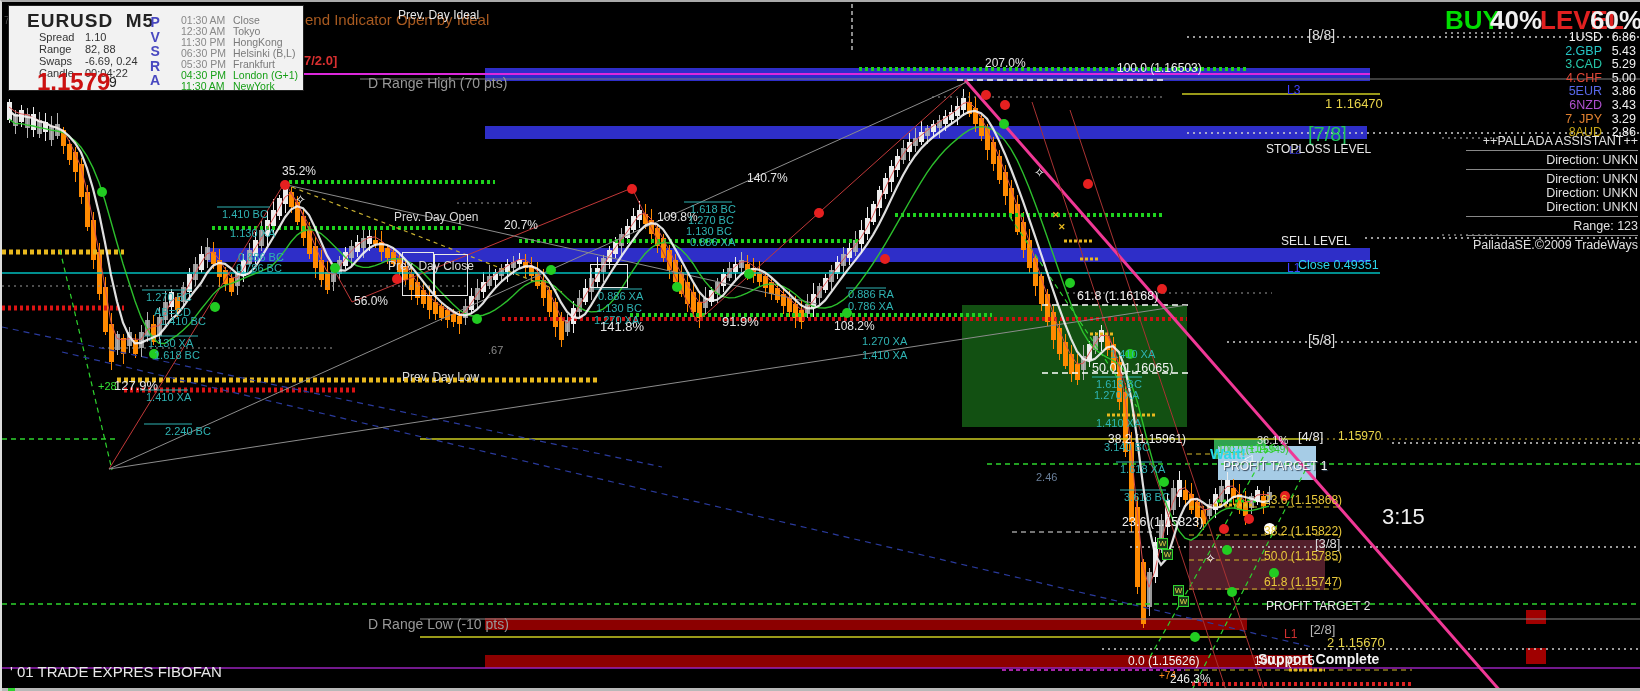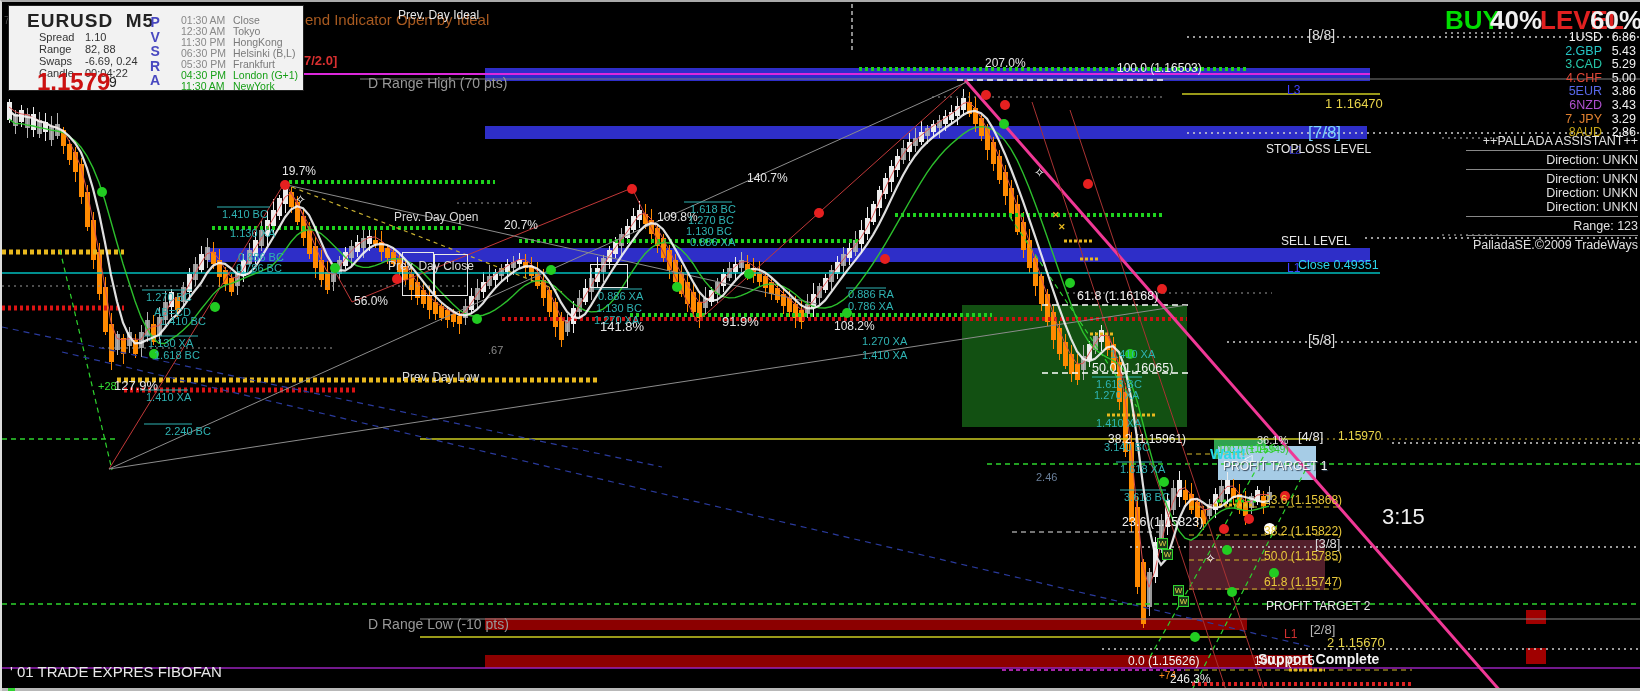--- a/index.html
+++ b/index.html
@@ -1044,24 +1044,24 @@
   <div id="labels">
       <div class="lbl" style="color: rgb(168, 90, 32); font-size: 15px; top: 10px; left: 303px;">end Indicator Open by Ideal</div>
       <div class="lbl" style="color: rgb(232, 232, 232); font-size: 12px; top: 7px; left: 396px;">Prev. Day Ideal</div>
       <div class="lbl" style="color: rgb(216, 48, 48); font-size: 13px; top: 52px; left: 302px; font-weight: bold;">7/2.0]</div>
       <div class="lbl" style="color: rgb(152, 152, 152); font-size: 14px; top: 74px; left: 366px;">D Range High (70 pts)</div>
       <div class="lbl" style="color: rgb(230, 230, 230); font-size: 12px; top: 55px; left: 983px;">207.0%</div>
       <div class="lbl" style="color: rgb(240, 240, 240); font-size: 12px; top: 60px; left: 1115px;">100.0 (1.16503)</div>
       <div class="lbl" style="color: rgb(216, 216, 216); font-size: 14px; top: 26px; left: 1306px;">[8/8]</div>
       <div class="lbl" style="color: rgb(64, 64, 255); font-size: 12px; top: 82px; left: 1285px;">L3</div>
       <div class="lbl" style="color: rgb(232, 212, 74); font-size: 13px; top: 95px; left: 1323px;">1 1.16470</div>
-      <div class="lbl" style="color: #7dd3fc; font-size: 17px; top: 122px; left: 1306px;">[7/8]</div>
+      <div class="lbl" style="color: #22c55e; font-size: 20px; top: 122px; left: 1306px;">[7/8]</div>
       <div class="lbl" style="color: rgb(53, 53, 200); font-size: 11px; top: 143px; left: 1287px;">L2</div>
       <div class="lbl" style="color: rgb(232, 232, 232); font-size: 12px; top: 141px; left: 1264px;">STOPLOSS LEVEL</div>
-      <div class="lbl" style="color: rgb(230, 230, 230); font-size: 12px; top: 163px; left: 280px;">19.7%</div>
+      <div class="lbl" style="color: rgb(230, 230, 230); font-size: 12px; top: 163px; left: 280px;">35.2%</div>
       <div class="lbl" style="color: rgb(230, 230, 230); font-size: 12px; top: 170px; left: 745px;">140.7%</div>
       <div class="lbl" style="color: rgb(47, 179, 179); font-size: 11px; top: 207px; left: 220px;">1.410 BC</div>
       <div class="lbl" style="color: rgb(216, 216, 216); font-size: 12px; top: 209px; left: 392px;">Prev. Day Open</div>
       <div class="lbl" style="color: rgb(230, 230, 230); font-size: 12px; top: 209px; left: 655px;">109.8%</div>
       <div class="lbl" style="color: rgb(47, 179, 179); font-size: 11px; top: 202px; left: 688px;">1.618 BC</div>
       <div class="lbl" style="color: rgb(47, 179, 179); font-size: 11px; top: 213px; left: 686px;">1.270 BC</div>
       <div class="lbl" style="color: rgb(47, 179, 179); font-size: 11px; top: 224px; left: 684px;">1.130 BC</div>
       <div class="lbl" style="color: rgb(47, 179, 179); font-size: 11px; top: 235px; left: 688px;">0.886 XA</div>
       <div class="lbl" style="color: rgb(230, 230, 230); font-size: 12px; top: 217px; left: 502px;">20.7%</div>
       <div class="lbl" style="color: rgb(47, 179, 179); font-size: 11px; top: 226px; left: 228px;">1.130 XA</div>

